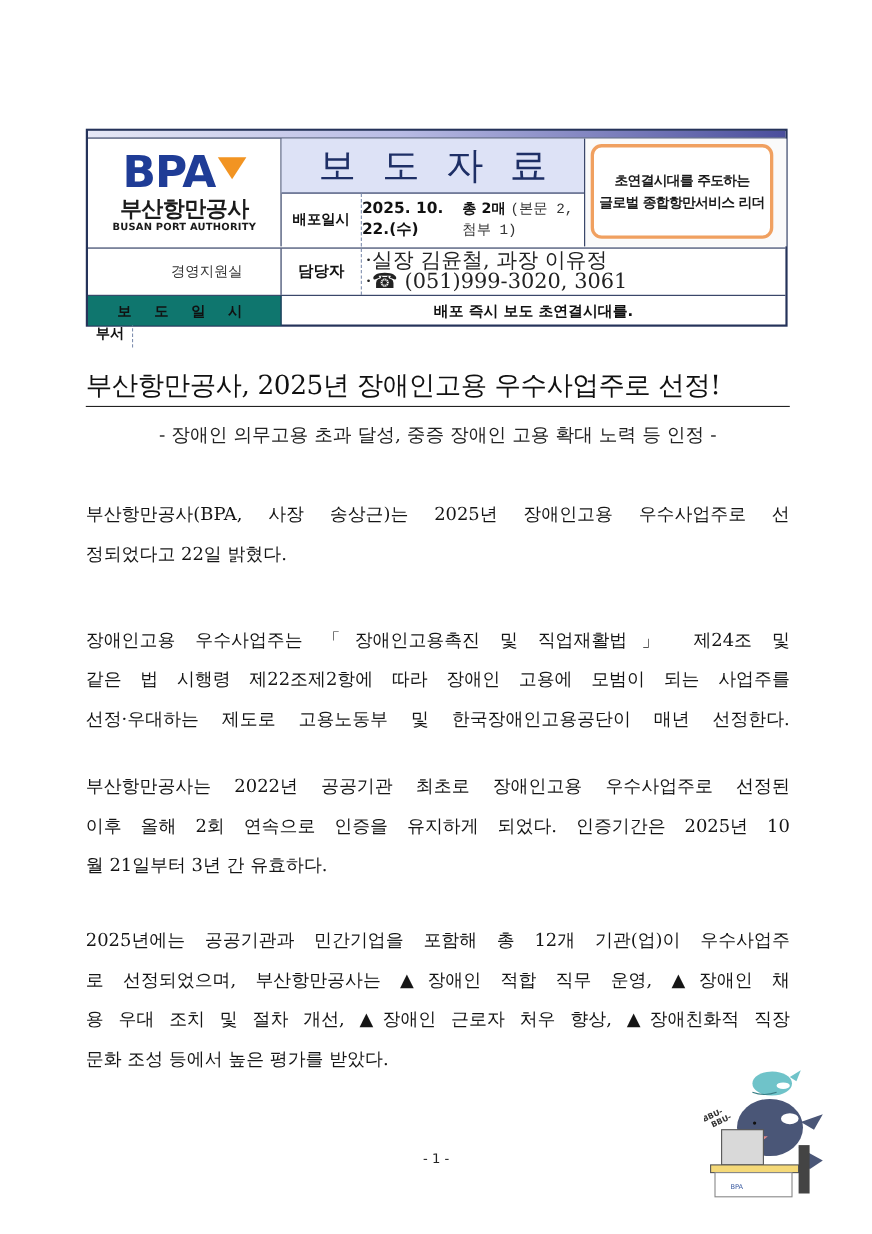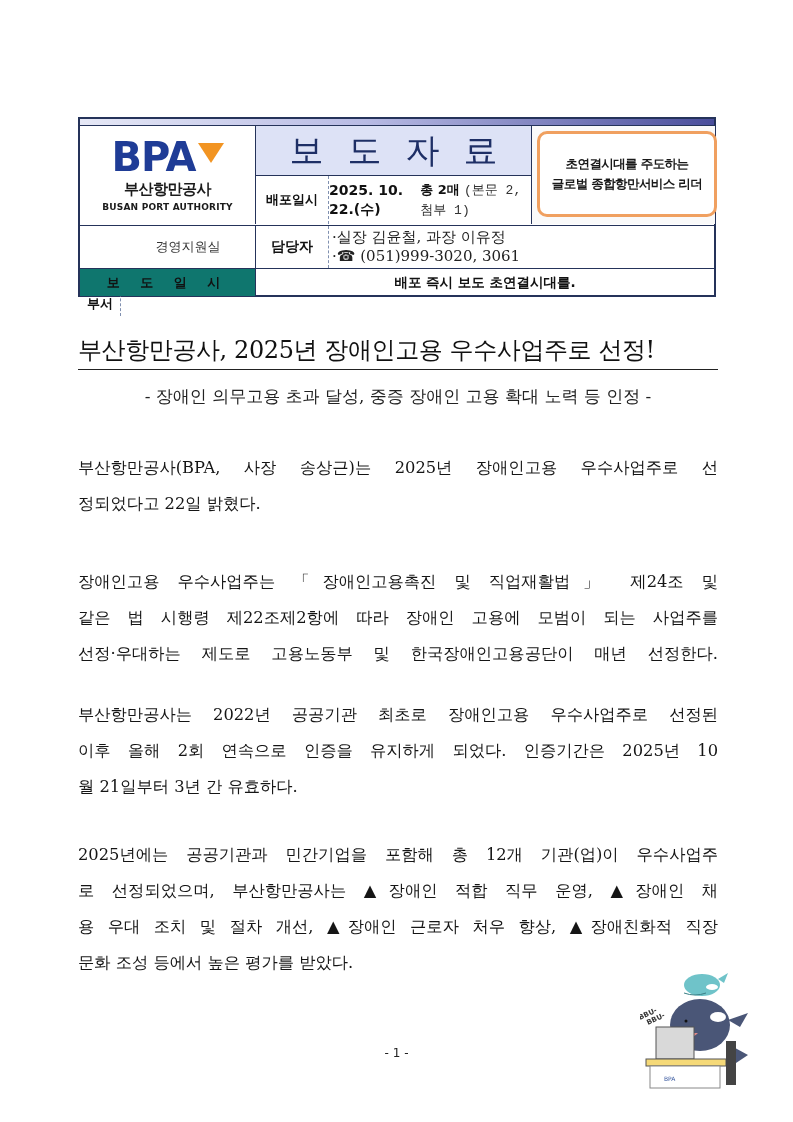--- a/index.html
+++ b/index.html
@@ -30,21 +30,21 @@
     font-family: "DejaVu Sans", "Liberation Sans", sans-serif;
     font-weight: 900; font-size: 40px; letter-spacing: -1px; color: #1f3c96; line-height: 40px;
   }
   .logo-tri {
     width: 0; height: 0; margin-left: 2px; margin-top: 6px;
     border-left: 13px solid transparent; border-right: 13px solid transparent;
     border-top: 20px solid #f29422;
   }
   .logo-kr {
     font-family: "DejaVu Sans", "Liberation Sans", sans-serif;
-    font-size: 15px; font-weight: 700; color: #1b1b1b; line-height: 24px; margin-top: 0px; letter-spacing: -0.5px;
+    font-size: 20px; font-weight: 700; color: #1b1b1b; line-height: 24px; margin-top: 0px; letter-spacing: -0.5px;
   }
   .logo-en {
     font-family: "DejaVu Sans", "Liberation Sans", sans-serif;
     font-size: 9px; font-weight: 700; color: #1b1b1b; line-height: 12px; letter-spacing: 0.2px;
   }
 
   .title-cell {
     position: absolute; left: 176px; top: 7px; width: 275px; height: 49px;
     background: #dde2f6; border-bottom: 1px solid #25335a;
     display: flex; align-items: center; justify-content: center;
@@ -67,21 +67,21 @@
   .date-line1 { font-family: "DejaVu Sans", "Liberation Sans", sans-serif; font-size: 14px; font-weight: 700; }
   .date-line2 { font-size: 13px; }
   .date-line2 .bold { font-family: "DejaVu Sans", "Liberation Sans", sans-serif; font-weight: 700; font-size: 13px; }
   .date-line2 .light { color: #333; font-family: Liberation Mono, monospace; }
 
   .slogan-cell {
     position: absolute; left: 451px; top: 7px; width: 183px; height: 98px;
     border-left: 1px solid #25335a; background: #fafafa;
   }
   .slogan-box {
-    position: absolute; left: 5px; top: 5px; width: 180px; height: 86px;
+    position: absolute; left: 5px; top: 5px; width: 166px; height: 86px;
     border: 3px solid #f0a060; border-radius: 10px; box-sizing: border-box; background: #fff;
     display: flex; flex-direction: column; align-items: center; justify-content: center;
     font-family: "DejaVu Sans", "Liberation Sans", sans-serif; font-weight: 800; font-size: 12.5px;
     color: #1a1a1a; line-height: 20px; letter-spacing: -0.6px;
   }
 
   .row2 {
     position: absolute; left: 0; top: 106px; right: 0; height: 42px;
     border-top: 1px solid #25335a;
   }
@@ -98,21 +98,21 @@
     font-family: Liberation Mono, monospace;
   }
   .contact-label {
     position: absolute; left: 176px; top: 0; width: 72px; height: 42px;
     border-right: 1px dashed #8090b0;
     display: flex; align-items: center; justify-content: center;
     font-family: Liberation Sans, sans-serif; font-weight: 700; font-size: 14px;
   }
   .contact-value {
     position: absolute; left: 252px; top: 2px; width: 380px; height: 40px;
-    font-size: 15px; line-height: 19px; color: #222;
+    font-size: 19px; line-height: 19px; color: #222;
   }
 
   .row3 {
     position: absolute; left: 0; top: 149px; right: 0; height: 27px;
     border-top: 1px solid #25335a;
   }
   .release-label {
     position: absolute; left: 0; top: 0; width: 175px; height: 27px;
     background: #0f766e; border-right: 1px solid #25335a;
     display: flex; align-items: center; justify-content: center;

